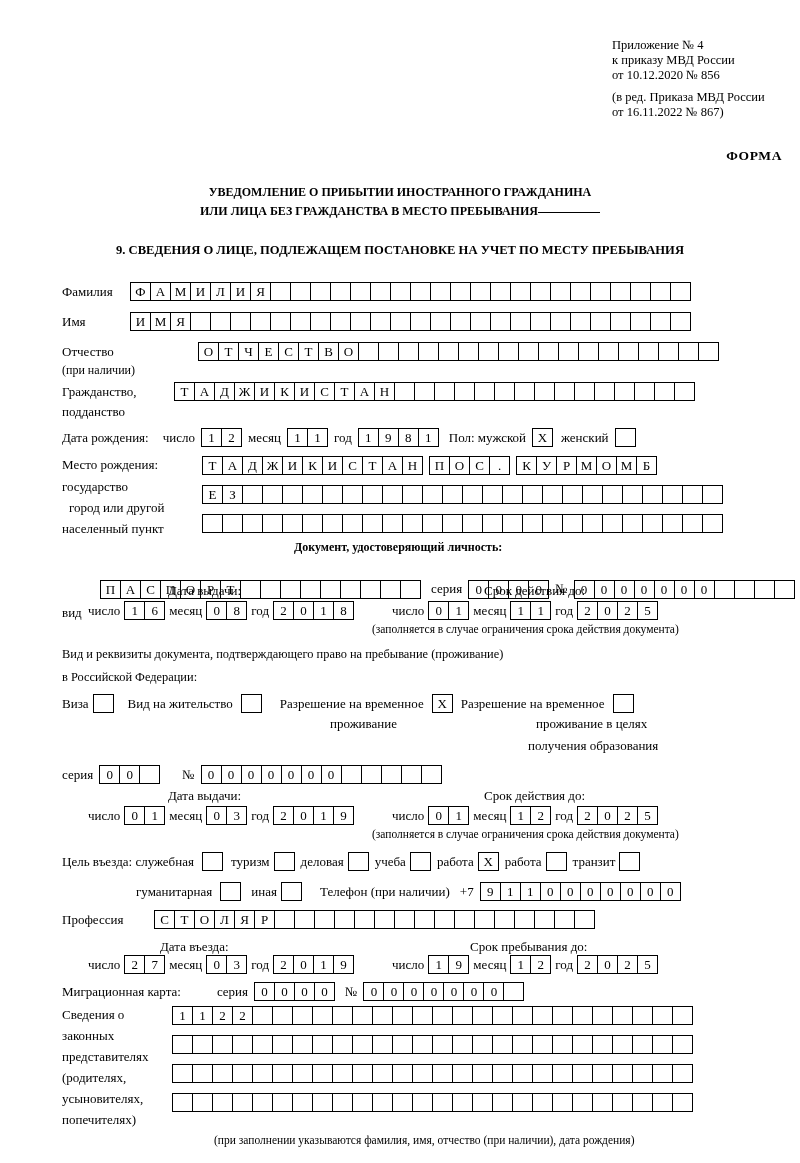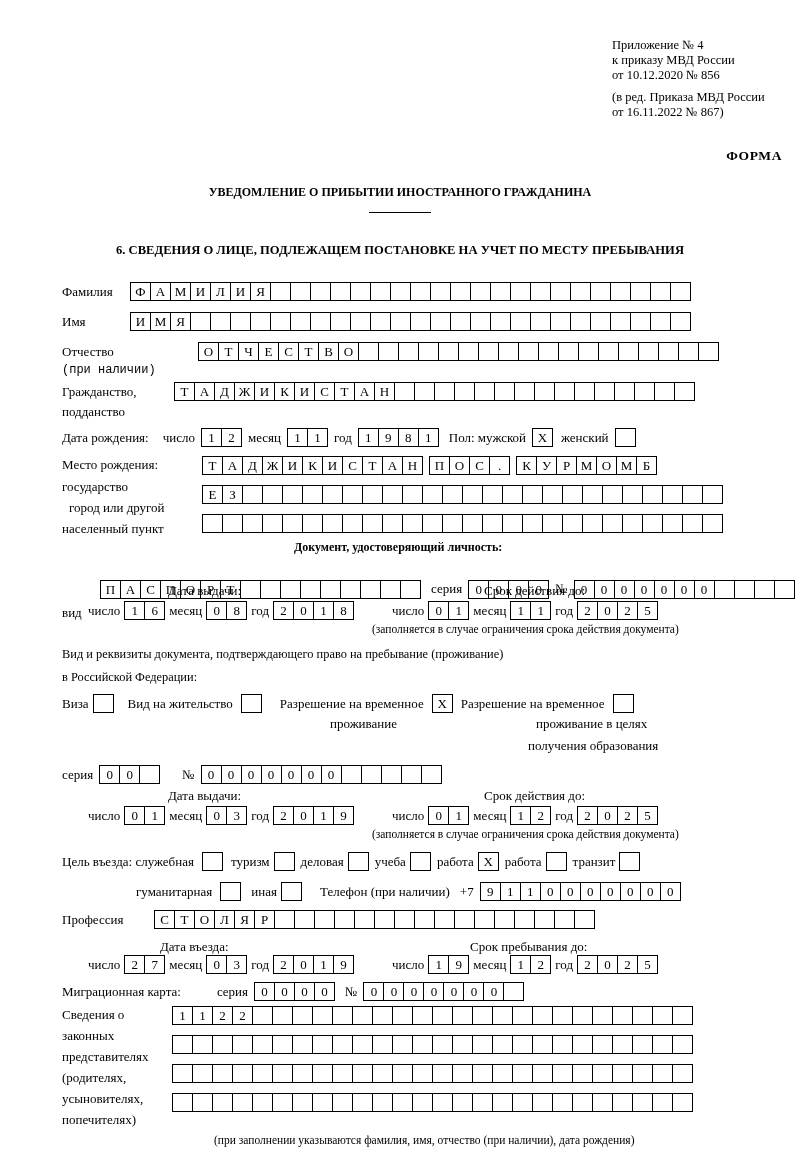--- a/index.html
+++ b/index.html
@@ -142,25 +142,25 @@
     <div class="gap"></div>
     <span class="l">(в ред. Приказа МВД России</span>
     <span class="l">от 16.11.2022 № 867)</span>
   </div>
 
   <div class="forma">ФОРМА</div>
 
   <div class="title">
     <div>УВЕДОМЛЕНИЕ О ПРИБЫТИИ ИНОСТРАННОГО ГРАЖДАНИНА</div>
     <div>
-      <span class="blank"></span>
+      <span class="l2">ИЛИ ЛИЦА БЕЗ ГРАЖДАНСТВА В МЕСТО ПРЕБЫВАНИЯ</span><span class="blank"></span>
     </div>
   </div>
 
-  <div class="section1">6. СВЕДЕНИЯ О ЛИЦЕ, ПОДЛЕЖАЩЕМ ПОСТАНОВКЕ НА УЧЕТ ПО МЕСТУ ПРЕБЫВАНИЯ</div>
+  <div class="section1">9. СВЕДЕНИЯ О ЛИЦЕ, ПОДЛЕЖАЩЕМ ПОСТАНОВКЕ НА УЧЕТ ПО МЕСТУ ПРЕБЫВАНИЯ</div>
 
   <div class="row" style="top:282px; left:62px;">
     <span class="lbl" style="width:68px;">Фамилия</span>
     <span class="boxes" id="surname-boxes">
         <span class="bx">Ф</span>
         <span class="bx">А</span>
         <span class="bx">М</span>
         <span class="bx">И</span>
         <span class="bx">Л</span>
         <span class="bx">И</span>
@@ -247,21 +247,21 @@
         <span class="bx"></span>
         <span class="bx"></span>
         <span class="bx"></span>
         <span class="bx"></span>
         <span class="bx"></span>
         <span class="bx"></span>
         <span class="bx"></span>
         <span class="bx"></span>
       </span>
   </div>
-  <div class="plain" style="top:363px; left:62px; font-size:12px;font-family:Liberation Mono, monospace;">(при наличии)</div>
+  <div class="plain" style="top:363px; left:62px; font-size:12px;">(при наличии)</div>
 
   <div class="row" style="top:382px; left:62px;">
     <span class="lbl" style="width:112px;">Гражданство,</span>
     <span class="boxes" id="citizenship-boxes">
         <span class="bx">Т</span>
         <span class="bx">А</span>
         <span class="bx">Д</span>
         <span class="bx">Ж</span>
         <span class="bx">И</span>
         <span class="bx">К</span>

